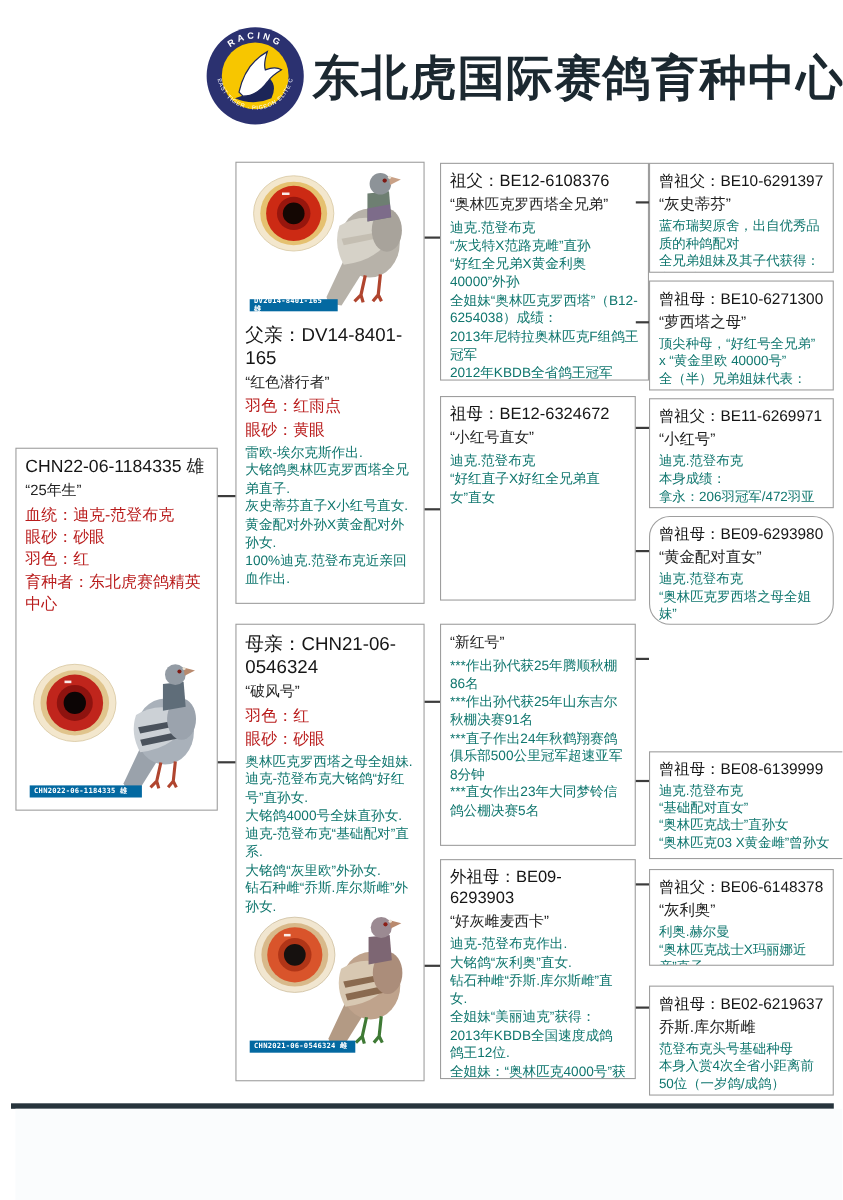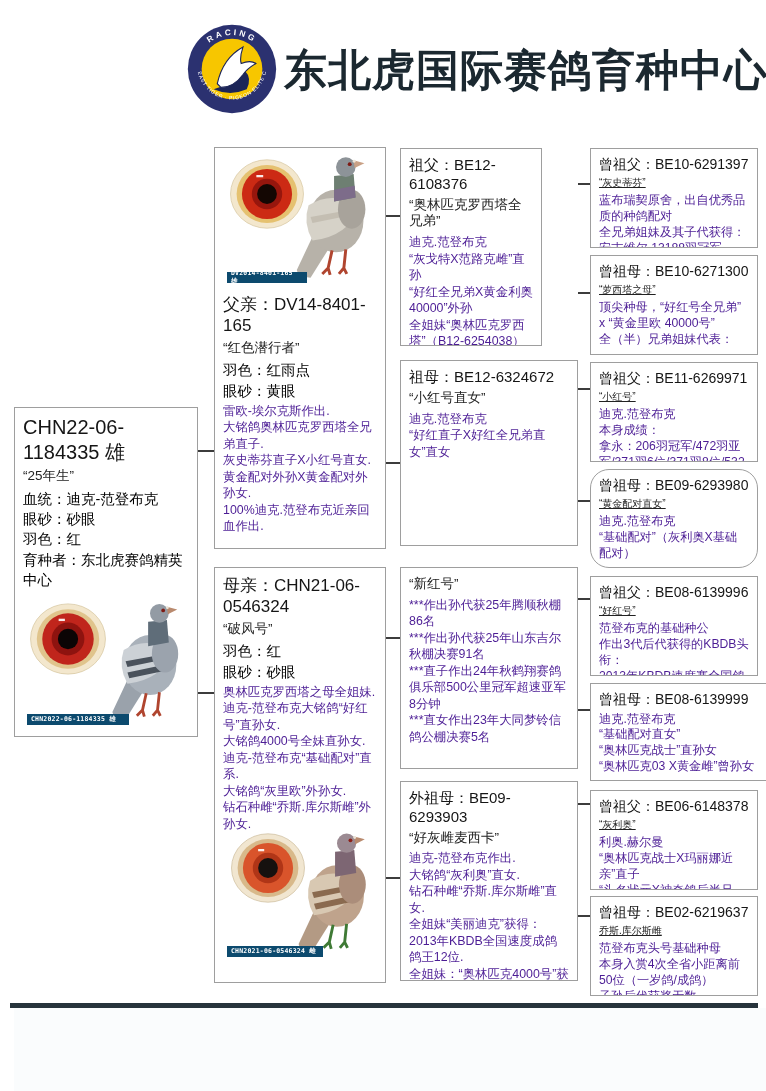--- a/index.html
+++ b/index.html
@@ -8,37 +8,37 @@
 
   
   .logo{position:absolute;left:186px;top:22px;width:92px;height:94px;}
   .app-title{position:absolute;left:284px;top:42px;font-size:43px;font-weight:700;
              color:#1b2830;letter-spacing:1px;white-space:nowrap;}
 
   
   .pbox{position:absolute;background:#fff;border:1px solid #9e9e9e;box-sizing:border-box;
         padding:7px 8px;overflow:hidden;}
   .box-title{font-size:15px;line-height:1.25;margin-bottom:3px;color:#151515;}
-  .subject .box-title{font-size:20px;}
+  .subject .box-title{font-size:16px;}
   .parent .box-title{font-size:17px;}
   .gg .box-title{font-size:14px;}
   .box-alias{font-size:13.5px;line-height:1.25;margin:1px 0 4px;color:#222;}
   .box-alias:empty{display:none;}
-  .gg .box-alias{font-size:10px;text-decoration:underline;}
-  .trait-line{font-size:14.5px;line-height:1.4;color:#000000;}
-  .note-line{font-size:12.4px;line-height:1.33;color:#4c1d95;}
+  .gg .box-alias{font-size:14px;}
+  .trait-line{font-size:14.5px;line-height:1.4;color:#b91c1c;}
+  .note-line{font-size:12.4px;line-height:1.33;color:#0f766e;}
   .gg .note-line{font-size:12.2px;line-height:1.3;}
   .notes{margin-top:2px;}
 
   
   .conn{position:absolute;height:2px;background:#3c3c3c;}
 
   
   .eye-photo,.pigeon-photo{position:absolute;}
-  .ring-tag{position:absolute;background:#0c4a6e;color:#fff;font-size:6.5px;font-weight:700;
+  .ring-tag{position:absolute;background:#0369a1;color:#fff;font-size:6.5px;font-weight:700;
             display:flex;align-items:center;justify-content:space-between;padding:0 4px;
             font-family:"DejaVu Sans Mono",monospace;letter-spacing:.2px;box-sizing:border-box;}
 
   
   .footer-bar{position:absolute;left:10px;top:1003px;width:748px;height:5px;background:#27343c;}
   .footer-panel{position:absolute;left:14px;top:1008px;width:752px;height:83px;background:#fafcfd;}
 </style>
 </head>
 <body>
 
@@ -171,21 +171,21 @@
       <polygon points="48,24 68,22 70,46 48,50" fill="#7d6673"></polygon>
       <circle cx="60" cy="15" r="10" fill="#9b8a92"></circle>
       <circle cx="64" cy="12" r="2" fill="#8c1f18"></circle>
       <polygon points="68,8 79,11 69,16" fill="#b98a6e"></polygon>
       <circle cx="68.5" cy="9" r="1.5" fill="#ece4d6"></circle>
       <path d="M46,100 L42,118 M60,99 L58,118 M42,118 l-6,6 M42,118 l2,7 M58,118 l-5,6 M58,118 l3,6" stroke="#3f7a35" stroke-width="3" fill="none"></path>
     </svg>
     <div class="ring-tag" style="left:12px;top:378px;width:96px;height:11px;">CHN2021-06-0546324 雌</div>
   </div>
 
-  <div class="pbox gp" style="left:400px;top:148px;width:142px;height:198px;">
+  <div class="pbox gp" style="left:400px;top:148px;width:190px;height:198px;">
     <div class="box-title">祖父：BE12-6108376</div>
     <div class="box-alias">“奥林匹克罗西塔全兄弟”</div>
     <div class="notes">
         <div class="note-line">迪克.范登布克</div>
         <div class="note-line">“灰戈特X范路克雌”直孙</div>
         <div class="note-line">“好红全兄弟X黄金利奥40000”外孙</div>
         <div class="note-line">全姐妹“奥林匹克罗西塔”（B12-6254038）成绩：</div>
         <div class="note-line">2013年尼特拉奥林匹克F组鸽王冠军</div>
         <div class="note-line">2012年KBDB全省鸽王冠军</div>
       </div>
@@ -244,43 +244,35 @@
         <div class="note-line">迪克.范登布克</div>
         <div class="note-line">本身成绩：</div>
         <div class="note-line">拿永：206羽冠军/472羽亚军/371羽6位/371羽8位/532</div>
       </div>
   </div>
   <div class="pbox gg" style="left:590px;top:469px;width:168px;height:99px;border-radius:19px;">
     <div class="box-title">曾祖母：BE09-6293980</div>
     <div class="box-alias">“黄金配对直女”</div>
     <div class="notes">
         <div class="note-line">迪克.范登布克</div>
+        <div class="note-line">“奥林匹克罗西塔之母全姐妹”</div>
         <div class="note-line">“基础配对”（灰利奥X基础配对）</div>
-      </div>
-  </div>
-  <div class="pbox gg" style="left:590px;top:576px;width:168px;height:100px;">
-    <div class="box-title">曾祖父：BE08-6139996</div>
-    <div class="box-alias">“好红号”</div>
-    <div class="notes">
-        <div class="note-line">范登布克的基础种公</div>
-        <div class="note-line">作出3代后代获得的KBDB头衔：</div>
-        <div class="note-line">2013年KBDB速度赛全国鸽王冠军</div>
       </div>
   </div>
   <div class="pbox gg" style="left:590px;top:683px;width:188px;height:98px;">
     <div class="box-title">曾祖母：BE08-6139999</div>
 
     <div class="notes">
         <div class="note-line">迪克.范登布克</div>
         <div class="note-line">“基础配对直女”</div>
         <div class="note-line">“奥林匹克战士”直孙女</div>
         <div class="note-line">“奥林匹克03 X黄金雌”曾孙女</div>
       </div>
   </div>
-  <div class="pbox gg" style="left:590px;top:790px;width:168px;height:100px;">
+  <div class="pbox gg" style="left:590px;top:790px;width:168px;height:88px;">
     <div class="box-title">曾祖父：BE06-6148378</div>
     <div class="box-alias">“灰利奥”</div>
     <div class="notes">
         <div class="note-line">利奥.赫尔曼</div>
         <div class="note-line">“奥林匹克战士X玛丽娜近亲”直子</div>
         <div class="note-line">“头名状元X神奇鸽后半兄弟”</div>
       </div>
   </div>
   <div class="pbox gg" style="left:590px;top:896px;width:168px;height:100px;">
     <div class="box-title">曾祖母：BE02-6219637</div>

